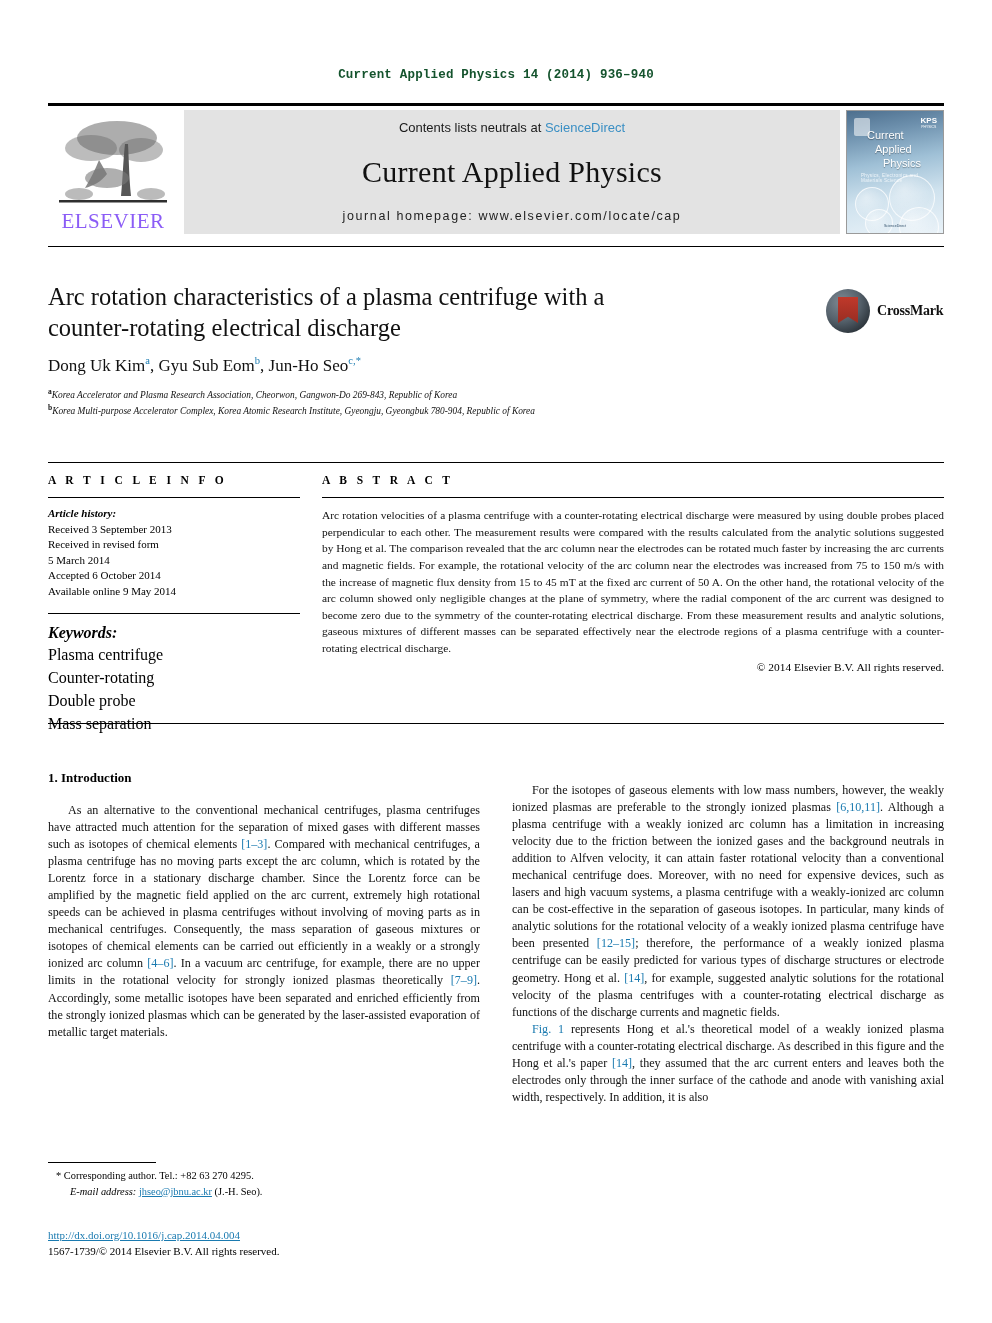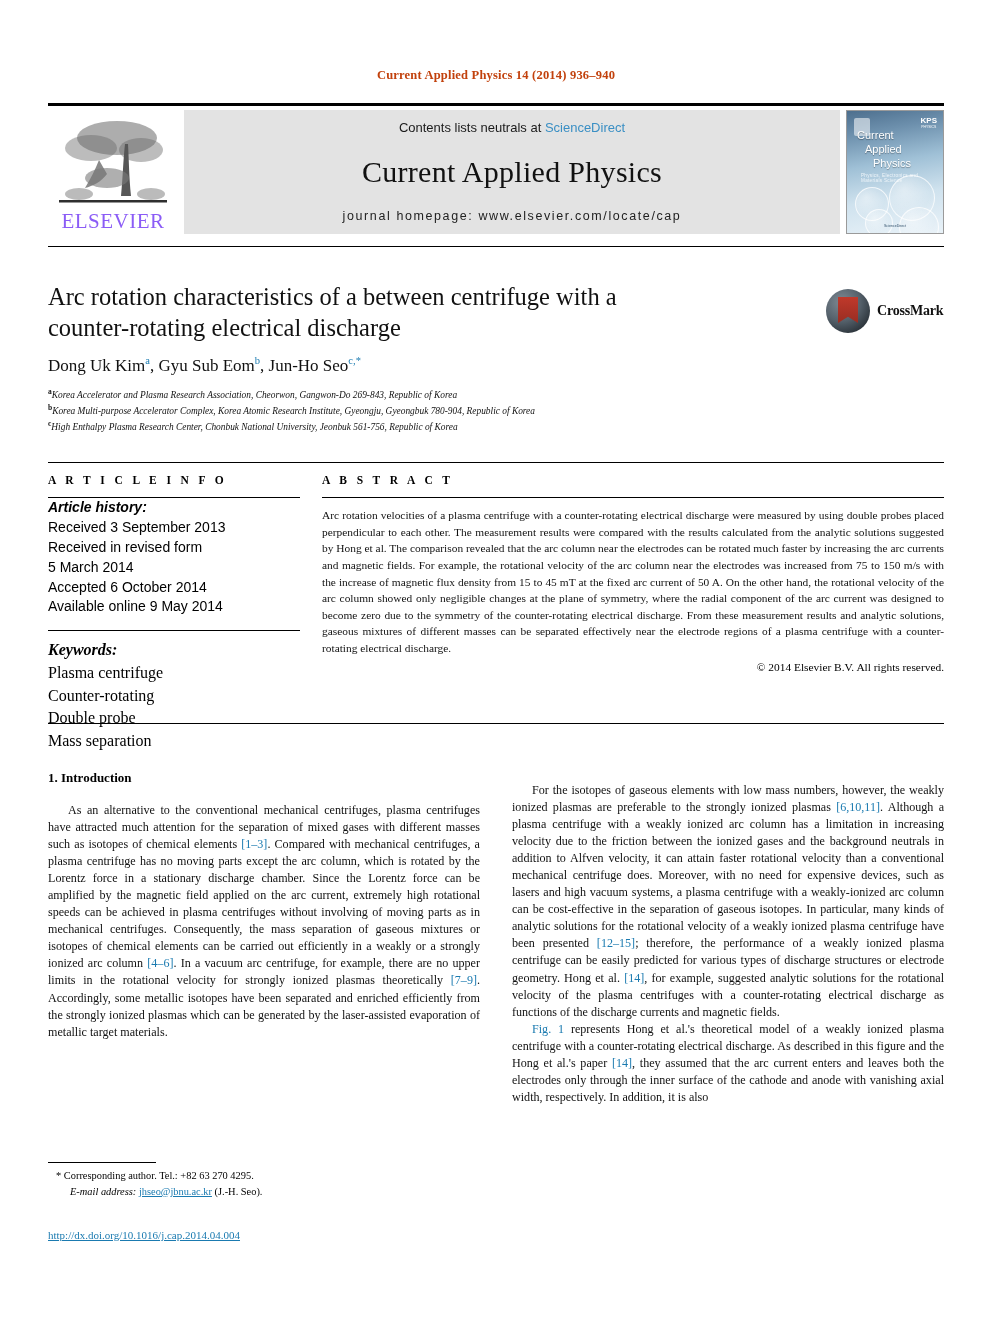--- a/index.html
+++ b/index.html
@@ -15,24 +15,24 @@
     position: relative;
     overflow: hidden;
   }
   .page { width: 992px; height: 1323px; position: relative; }
 
   
   .runhead {
     position: absolute;
     top: 68px; left: 0; width: 992px;
     text-align: center;
-    font-family: Liberation Serif, serif;
+    font-family: Liberation Mono, monospace;
     font-weight: bold;
     font-size: 12.5px;
-    color: #c2410c;
+    color: #14532d;
     letter-spacing: .2px;
   }
 
   
   .masthead {
     position: absolute;
     top: 103px; left: 48px;
     width: 896px;
     border-top: 3px solid #000;
   }
@@ -97,21 +97,21 @@
   .cover-thumb {
     width: 98px;
     flex: 0 0 98px;
     border: 1px solid #9a9a9a;
     background: linear-gradient(170deg,#4d6f8e 0%, #6d90ad 18%, #9fc0d6 42%, #cfe2ee 68%, #e9f2f8 100%);
     position: relative;
     overflow: hidden;
   }
   .cover-thumb .cv-title {
     position: absolute;
-    top: 18px; left: 10px; right: 6px;
+    top: 18px; left: 20px; right: 6px;
     font-family: "Liberation Sans", sans-serif;
     font-size: 11px;
     color: #ffffff;
     line-height: 1.25;
     text-shadow: 0 1px 1px rgba(0,0,0,.35);
   }
   .cover-thumb .cv-sub {
     position: absolute;
     top: 62px; left: 14px; right: 6px;
     font-size: 4.6px;
@@ -243,23 +243,23 @@
   }
   .hr-thin {
     border-top: 1px solid #000;
     margin-top: 11px;
   }
   .hr-thin2 {
     border-top: 1px solid #000;
     margin-top: 13px;
   }
   .hist {
-    margin-top: 0;
-    font-family: Liberation Sans, sans-serif;
-    font-size: 14px;
+    margin-top: 8px;
+    font-family: Liberation Serif, serif;
+    font-size: 11px;
     line-height: 1.42;
   }
   .hist .lbl { font-style: italic; font-weight: bold; }
   .kw {
     margin-top: 8px;
     font-family: "Liberation Serif", serif;
     font-size: 16px;
     line-height: 1.42;
   }
   .kw .lbl { font-style: italic; font-weight: bold; }
@@ -391,32 +391,31 @@
         <div class="cv-foot">ScienceDirect</div>
       </div>
 
     </div>
   </div>
 
   <div class="title-rule"></div>
 
   <div class="title-block">
     <h1 class="art-title">
-      <span>Arc rotation characteristics of a between centrifuge with a</span><br>
+      <span>Arc rotation characteristics of a plasma centrifuge with a</span><br>
       <span>counter-rotating electrical discharge</span>
     </h1>
     <div class="authors">
       <span><span>Dong Uk Kim</span><sup>a</sup></span>,
       <span><span>Gyu Sub Eom</span><sup>b</sup></span>,
       <span><span>Jun-Ho Seo</span><sup>c,*</sup></span>
     </div>
     <div class="affils">
       <div><sup>a</sup><span>Korea Accelerator and Plasma Research Association, Cheorwon, Gangwon-Do 269-843, Republic of Korea</span></div>
       <div><sup>b</sup><span>Korea Multi-purpose Accelerator Complex, Korea Atomic Research Institute, Gyeongju, Gyeongbuk 780-904, Republic of Korea</span></div>
-      <div><sup>c</sup><span>High Enthalpy Plasma Research Center, Chonbuk National University, Jeonbuk 561-756, Republic of Korea</span></div>
     </div>
   </div>
 
   <div class="crossmark">
     <div class="cm-circle"></div>
     <div class="cm-word">CrossMark</div>
   </div>
 
   <div class="meta-rule-top"></div>
 
@@ -468,15 +467,16 @@
     </div>
     <div style="padding-left:22px;">
       <span class="em">E-mail address:</span>
       <a class="link" href="#">jhseo@jbnu.ac.kr</a>
       <span>(J.-H. Seo).</span>
     </div>
   </div>
 
   <div class="doi-block">
     <div><a class="doi" href="#">http://dx.doi.org/10.1016/j.cap.2014.04.004</a></div>
+    <div>1567-1739/© 2014 Elsevier B.V. All rights reserved.</div>
   </div>
 
 </div>
 
 </body></html>

